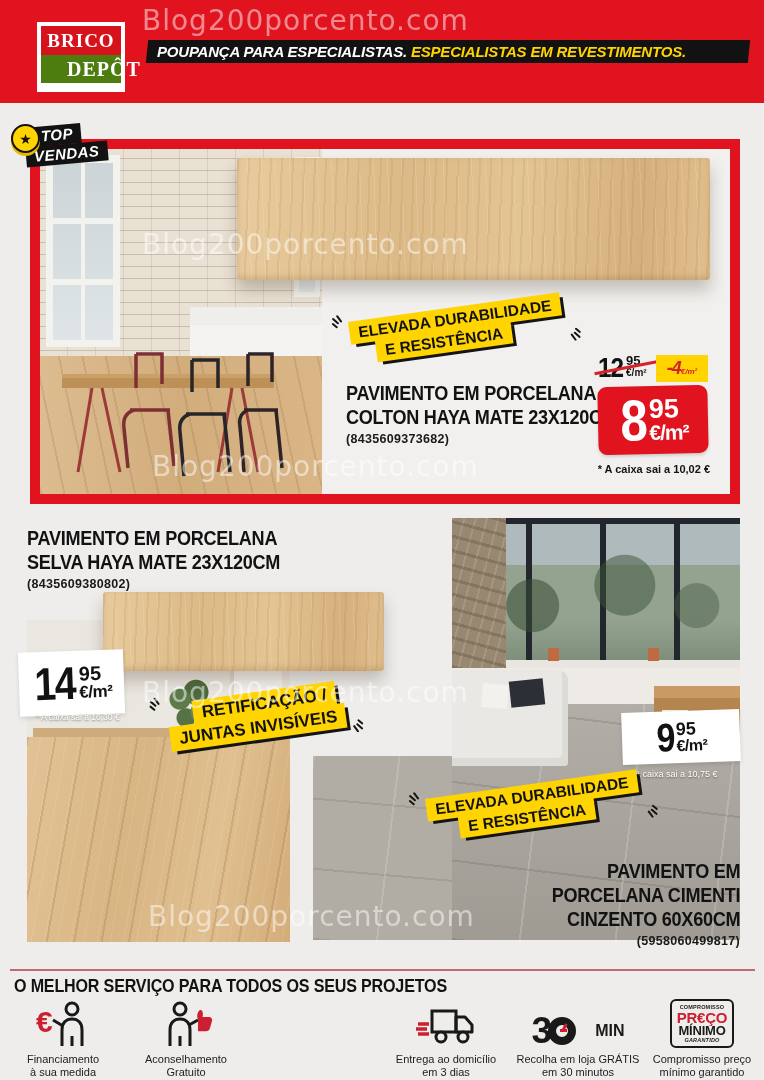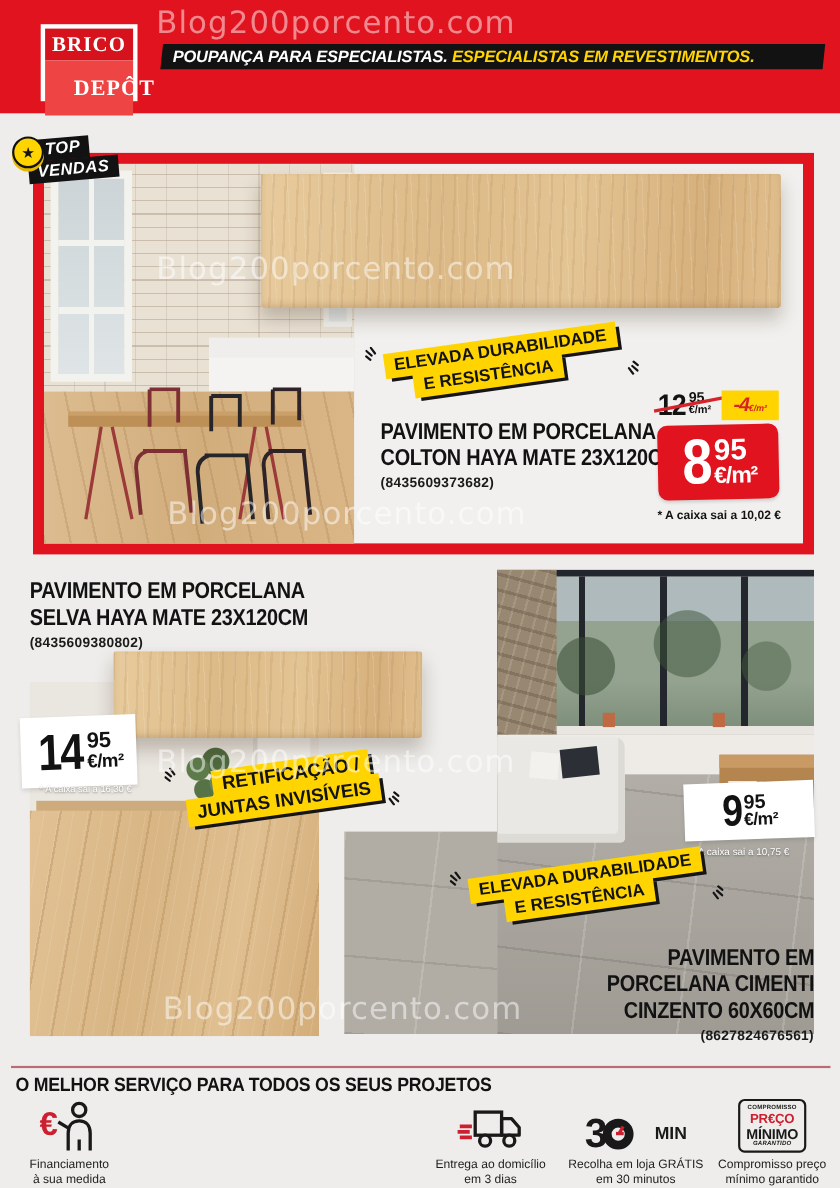--- a/index.html
+++ b/index.html
@@ -4,21 +4,21 @@
 <style>
   html,body{margin:0;padding:0;background:#888;}
   .page{position:relative;width:764px;height:1080px;background:#eeedeb;overflow:hidden;
         font-family:"Liberation Sans",sans-serif;margin:0 auto;}
 
   
   .header{position:absolute;left:0;top:0;width:764px;height:103px;background:#e0131e;}
   .logo{position:absolute;left:37px;top:22px;width:88px;height:70px;background:#fff;padding:4px;box-sizing:border-box;}
   .logo-top{height:29px;background:#d6121c;color:#fff;display:flex;align-items:center;justify-content:center;
             font-family:"Liberation Serif",serif;font-weight:bold;font-size:19px;letter-spacing:1px;}
-  .logo-bottom{height:50px;background:#ef4444;color:#fff;display:flex;align-items:center;justify-content:center;
+  .logo-bottom{height:28px;background:#4d7c0f;color:#fff;display:flex;align-items:center;justify-content:center;
             font-family:"Liberation Serif",serif;font-weight:bold;font-size:20px;letter-spacing:1px;padding-left:46px;}
   .tagline-band{position:absolute;left:147px;top:40px;width:602px;height:23px;background:#121212;
             transform:skewX(-6deg);display:flex;align-items:center;padding:0 10px;box-sizing:border-box;white-space:nowrap;}
   .tagline-inner{transform:skewX(6deg);font-weight:bold;font-style:italic;font-size:15px;letter-spacing:-0.2px;}
   .tg-white{color:#ffffff;}
   .tg-yellow{color:#ffd400;}
 
   
   .wm{position:absolute;left:142px;color:rgba(255,255,255,0.5);font-size:28px;letter-spacing:1px;
       font-family:"DejaVu Sans",sans-serif;white-space:nowrap;z-index:40;pointer-events:none;}
@@ -188,21 +188,21 @@
   .m3{font-size:37px;font-weight:900;letter-spacing:-2px;color:#191919;line-height:34px;}
   .m0{width:28px;height:28px;border:8px solid #191919;border-radius:50%;position:relative;
       display:inline-block;box-sizing:border-box;margin-left:-2px;}
   .hand{position:absolute;background:#cc2030;}
   .h1{width:3px;height:8px;left:5px;top:-2px;transform-origin:50% 100%;transform:rotate(30deg);}
   .h2{width:7px;height:3px;left:4px;top:4px;}
   .mmin{font-size:16px;font-weight:900;color:#191919;margin-left:19px;}
 
   .gbadge{display:inline-block;border:2px solid #191919;border-radius:6px;padding:3px 5px 2px;text-align:center;}
   .g-small{font-size:5.5px;font-weight:bold;color:#191919;letter-spacing:0.2px;line-height:7px;}
-  .g-red{font-size:12px;font-weight:900;color:#cc2030;line-height:13px;letter-spacing:-0.2px;}
+  .g-red{font-size:15px;font-weight:900;color:#cc2030;line-height:13px;letter-spacing:-0.2px;}
   .g-black{font-size:13px;font-weight:900;color:#191919;line-height:13px;letter-spacing:-0.2px;}
   .g-it{font-style:italic;}
 </style>
 </head>
 <body>
 
 <div class="page">
 
   <div class="header">
     <div class="logo">
@@ -348,41 +348,55 @@
     <div class="tag-line l2">E RESISTÊNCIA</div>
     <svg class="spark spark-r" viewBox="0 0 14 14">
         <path d="M1 9 L6 5 M4 13 L8 8 M9 13 L12 9" stroke="#141414" stroke-width="2" fill="none" stroke-linecap="round"></path>
       </svg>
   </div>
 
   <div class="title3">
     <div class="prodname">PAVIMENTO EM</div>
     <div class="prodname">PORCELANA CIMENTI</div>
     <div class="prodname">CINZENTO 60X60CM</div>
-    <div class="ean">(8627824676561)</div>
+    <div class="ean">(5958060499817)</div>
   </div>
 
   <div class="divider"></div>
   <div class="svc-h">O MELHOR SERVIÇO PARA TODOS OS SEUS PROJETOS</div>
 
   <div class="svc-item svc1">
     <div class="svc-icon">
       <svg width="54" height="48" viewBox="0 0 54 48">
         <text x="0" y="32" font-size="30" font-weight="bold" fill="#cc2030" font-family="Liberation Sans, sans-serif">€</text>
         <circle cx="36" cy="9" r="6" stroke="#191919" stroke-width="3" fill="none"></circle>
         <path d="M26 46 V30 c0-7 4-11 10-11 s10 4 10 11 V46" stroke="#191919" stroke-width="3" fill="none"></path>
         <path d="M36 36 V46 M27 26 L17 20" stroke="#191919" stroke-width="3" fill="none"></path>
       </svg>
     </div>
     <div class="svc-label">
       <div>Financiamento</div>
         <div>à sua medida</div>
     </div>
   </div>
 
+  <div class="svc-item svc2">
+    <div class="svc-icon">
+      <svg width="56" height="48" viewBox="0 0 56 48">
+        <circle cx="22" cy="9" r="6" stroke="#191919" stroke-width="3" fill="none"></circle>
+        <path d="M12 46 V30 c0-7 4-11 10-11 s10 4 10 11 V46" stroke="#191919" stroke-width="3" fill="none"></path>
+        <path d="M22 36 V46 M31 25 L40 20" stroke="#191919" stroke-width="3" fill="none"></path>
+        <path d="M40 19 c-2-2 0-9 2.5-9 2 0 3 3 2 7 h6.5 c2.5 0 3.5 2 3 4 l-2 7 c-.6 2.2-2 3.2-4.2 3.2 H40 z" fill="#cc2030"></path>
+      </svg>
+    </div>
+    <div class="svc-label">
+      <div>Aconselhamento</div>
+        <div>Gratuito</div>
+    </div>
+  </div>
 
 
   <div class="svc-item svc4">
     <div class="svc-icon">
       <svg width="62" height="44" viewBox="0 0 62 44">
         <path d="M3 20 h11 M1 25 h11 M3 30 h11" stroke="#cc2030" stroke-width="3.5" fill="none"></path>
         <rect x="17" y="7" width="24" height="21" stroke="#191919" stroke-width="3" fill="none"></rect>
         <path d="M41 13 h9 l7 8 v7 h-16 z" stroke="#191919" stroke-width="3" fill="none" stroke-linejoin="round"></path>
         <circle cx="26" cy="33" r="5" stroke="#191919" stroke-width="3" fill="#eeedeb"></circle>
         <circle cx="48" cy="33" r="5" stroke="#191919" stroke-width="3" fill="#eeedeb"></circle>

